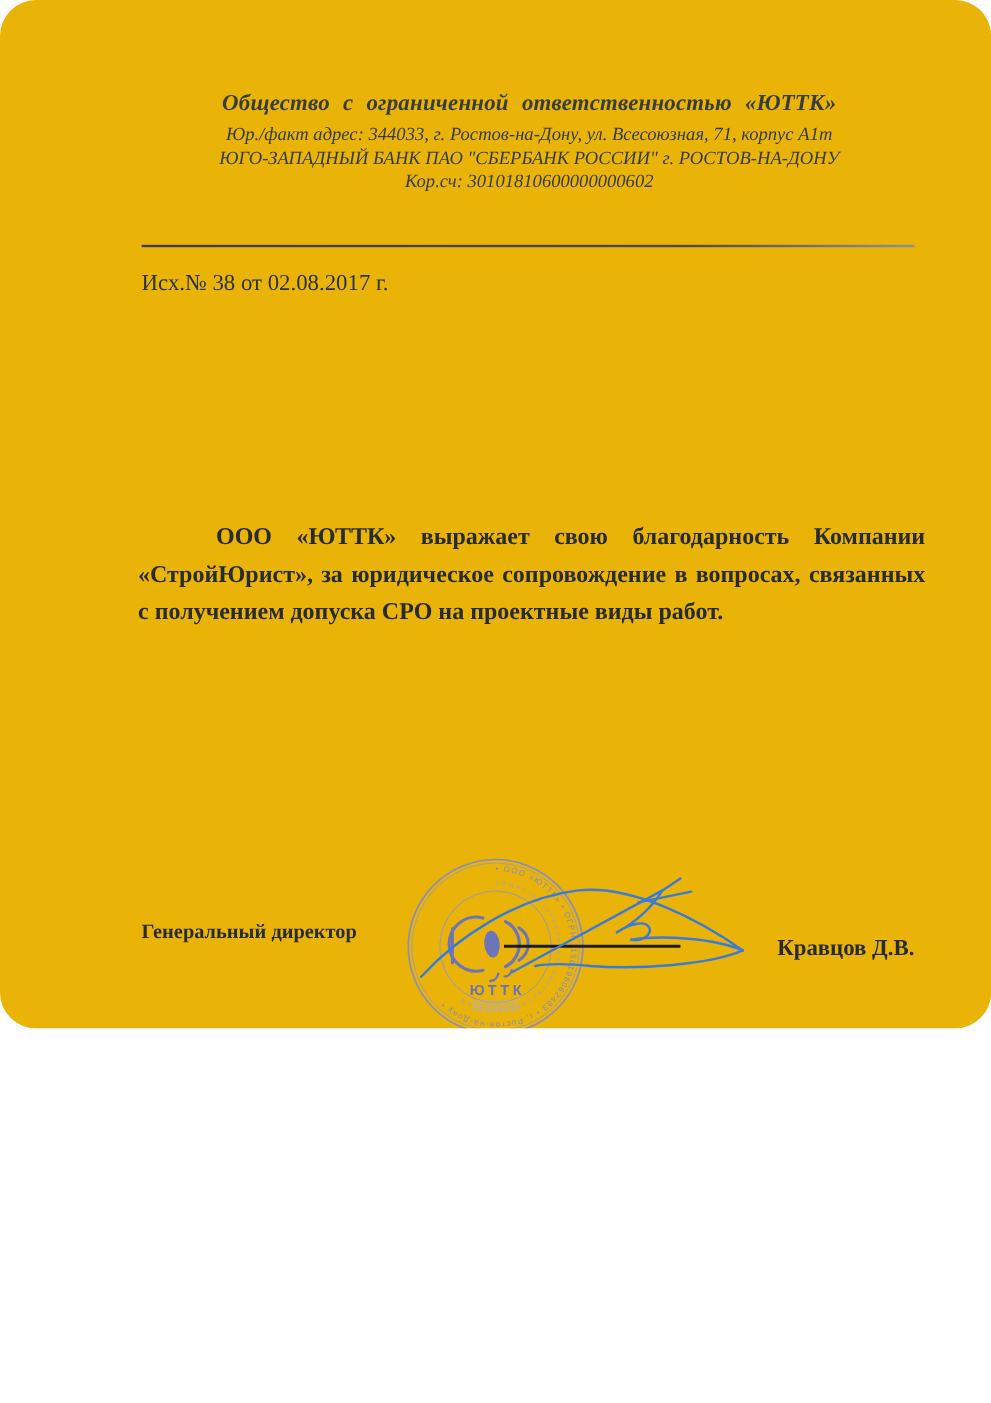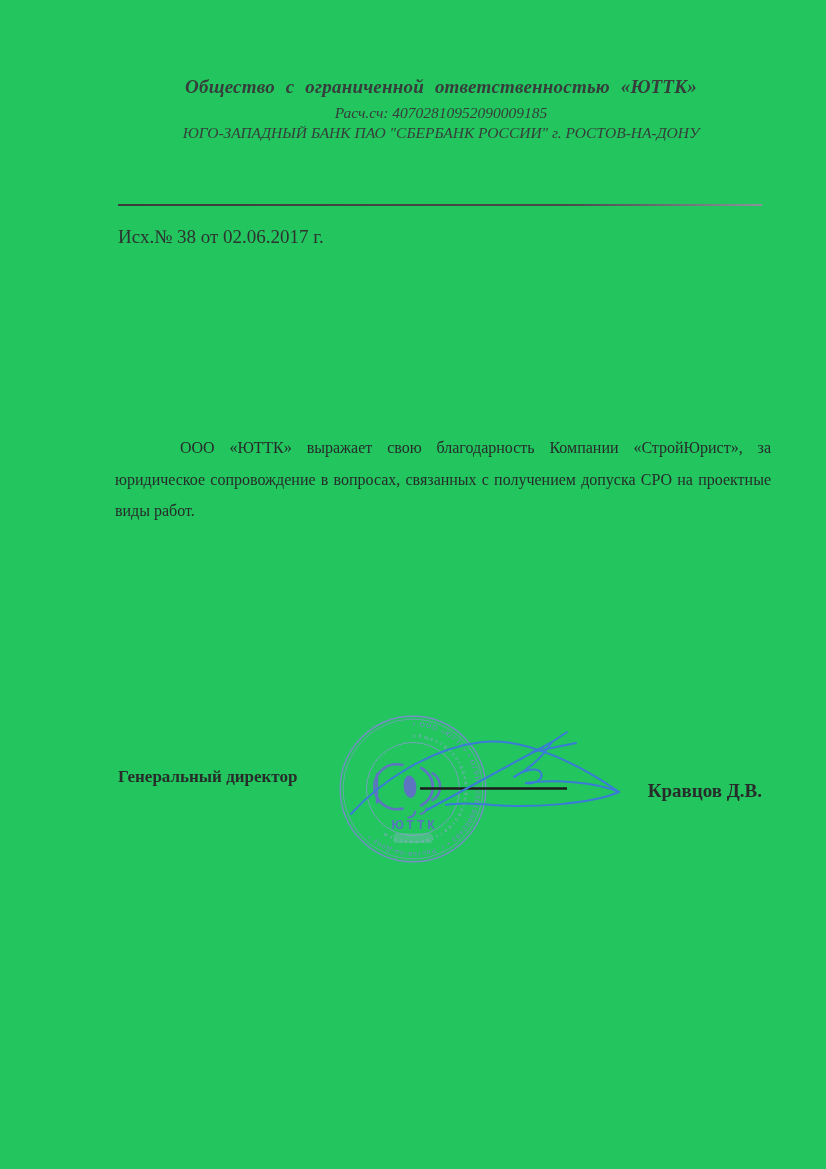--- a/index.html
+++ b/index.html
@@ -1,22 +1,23 @@
 <!DOCTYPE html>
 <html><head>
 <meta charset="utf-8">
 <style>
   html, body { margin: 0; padding: 0; background: #ffffff; }
   .page {
     position: relative;
     width: 826px;
-    height: 1169px;
-    background: #22c55e;
+    height: 857px;
+    background: #eab308;
     font-family: "Liberation Serif", serif;
     overflow: hidden;
+    border-radius: 30px;
   }
 
   
   .letterhead {
     position: absolute;
     left: 118px;
     top: 76px;
     width: 646px;
     text-align: center;
     color: #363d3b;
@@ -54,25 +55,26 @@
     font-size: 19px;
     color: #2d3331;
   }
 
   
   .letter-body {
     position: absolute;
     left: 115px;
     top: 432px;
     width: 656px;
-    font-size: 16px;
+    font-size: 20px;
     line-height: 31.5px;
     text-align: justify;
     text-indent: 65px;
     color: #272c2b;
+    font-weight: bold;
   }
 
   
   .position-title {
     position: absolute;
     left: 118px;
     top: 767px;
     font-size: 17px;
     font-weight: bold;
     color: #272c2b;
@@ -104,27 +106,28 @@
   }
   .stamp-sans { font-family: "Liberation Sans", sans-serif; }
 </style>
 </head>
 <body>
 
 <div class="page">
 
   <div class="letterhead">
     <div class="company-name">Общество с ограниченной ответственностью «ЮТТК»</div>
-    <div class="head-line">Расч.сч: 40702810952090009185</div>
+    <div class="head-line">Юр./факт адрес: 344033, г. Ростов-на-Дону, ул. Всесоюзная, 71, корпус А1т</div>
     <div class="head-line">ЮГО-ЗАПАДНЫЙ БАНК ПАО "СБЕРБАНК РОССИИ" г. РОСТОВ-НА-ДОНУ</div>
+    <div class="head-line">Кор.сч: 30101810600000000602</div>
   </div>
 
   <div class="header-divider"></div>
 
-  <div class="outgoing-ref">Исх.№ 38 от 02.06.2017 г.</div>
+  <div class="outgoing-ref">Исх.№ 38 от 02.08.2017 г.</div>
 
   <div class="letter-body">ООО «ЮТТК» выражает свою благодарность Компании «СтройЮрист», за юридическое сопровождение в вопросах, связанных с получением допуска СРО на проектные виды работ.</div>
 
   <div class="position-title">Генеральный директор</div>
   <div class="signer-name">Кравцов Д.В.</div>
 
   <svg class="stamp-svg" viewBox="0 0 200 200" aria-hidden="true">
     <defs>
       <path id="ringOuterPath" d="M 100 16 A 84 84 0 1 1 99.99 16" fill="none"></path>
       <path id="ringInnerPath" d="M 100 31 A 69 69 0 1 1 99.99 31" fill="none"></path>

